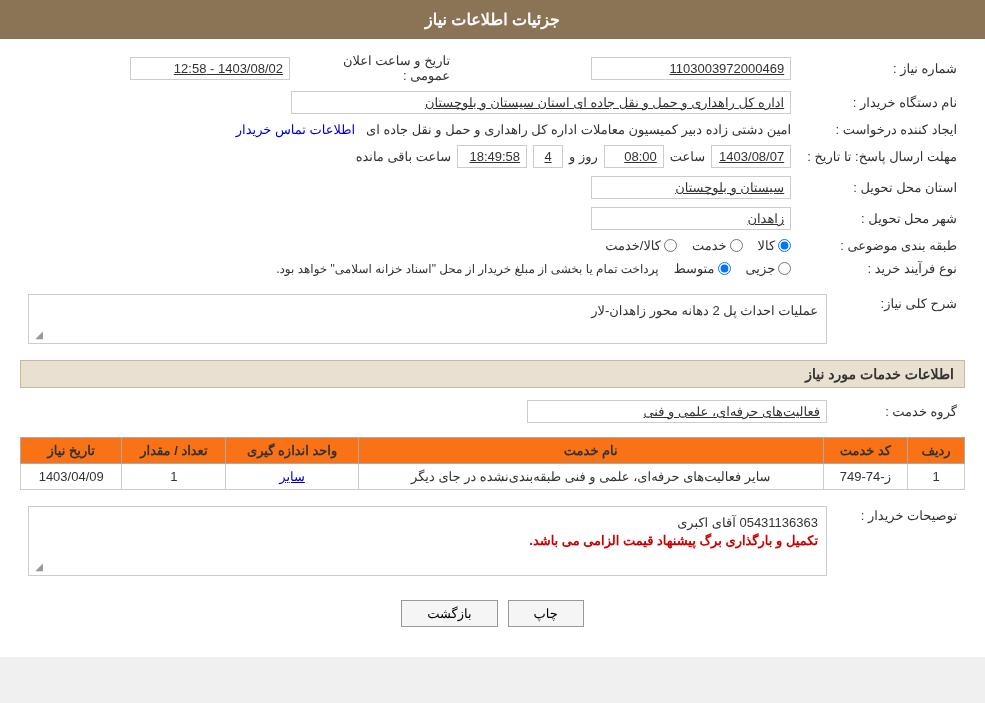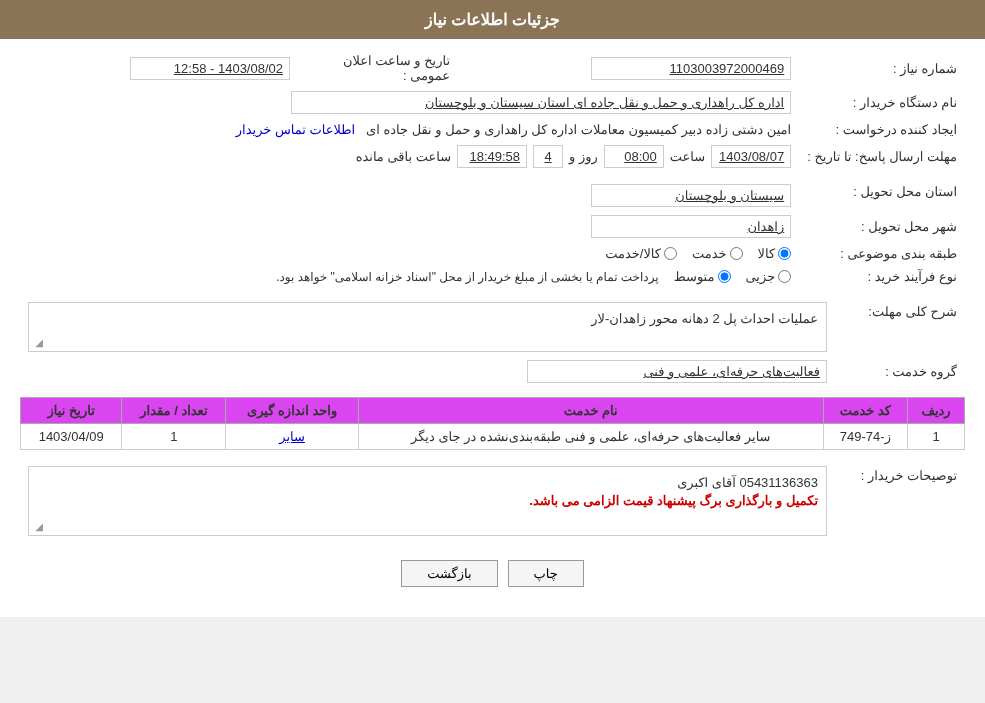--- a/index.html
+++ b/index.html
@@ -101,21 +101,21 @@
       cursor: se-resize;
       color: #999;
       font-size: 10px;
     }
     .services-table {
       width: 100%;
       border-collapse: collapse;
       margin-top: 8px;
     }
     .services-table th {
-      background: #d946ef;
+      background: #f97316;
       border: 1px solid #aaa;
       padding: 5px 8px;
       text-align: center;
       font-weight: bold;
     }
     .services-table td {
       border: 1px solid #ccc;
       padding: 5px 8px;
       text-align: center;
     }
@@ -215,21 +215,21 @@
             <span class="value-box" style="min-width:30px; text-align:center;">4</span>
             <span class="value-box" style="min-width:70px;">18:49:58</span>
             <span>ساعت باقی مانده</span>
           </div>
         </td>
       </tr>
 
       <tr>
         <td class="label-cell">استان محل تحویل :</td>
         <td colspan="3">
-          <span class="value-box" style="min-width:200px;margin-top:8px;">سیستان و بلوچستان</span>
+          <span class="value-box" style="min-width:200px;">سیستان و بلوچستان</span>
         </td>
       </tr>
 
       <tr>
         <td class="label-cell">شهر محل تحویل :</td>
         <td colspan="3">
           <span class="value-box" style="min-width:200px;">زاهدان</span>
         </td>
       </tr>
 
@@ -270,33 +270,34 @@
         </td>
       </tr>
     </tbody>
       </table>
 
     <div style="margin-top:10px;">
       <table class="info-table">
         <tbody>
             <tr>
           <td style="width:130px; text-align:right; vertical-align:top; padding: 6px 8px;">
-            <span>شرح کلی مهلت:</span>
+            <span>شرح کلی نیاز:</span>
           </td>
           <td>
             <div class="description-box watermark-container">
               <span>عملیات احداث پل 2 دهانه محور زاهدان-لار</span>
               <span class="resize-handle">◢</span>
             </div>
           </td>
         </tr>
       </tbody>
         </table>
     </div>
 
+    <div class="section-title">اطلاعات خدمات مورد نیاز</div>
 
     <table class="info-table">
       <tbody>
           <tr>
         <td style="width:130px; text-align:right; padding:4px 8px;">
           <span>گروه خدمت :</span>
         </td>
         <td>
           <span class="value-box" style="min-width:300px;">فعالیت‌های حرفه‌ای، علمی و فنی</span>
         </td>

